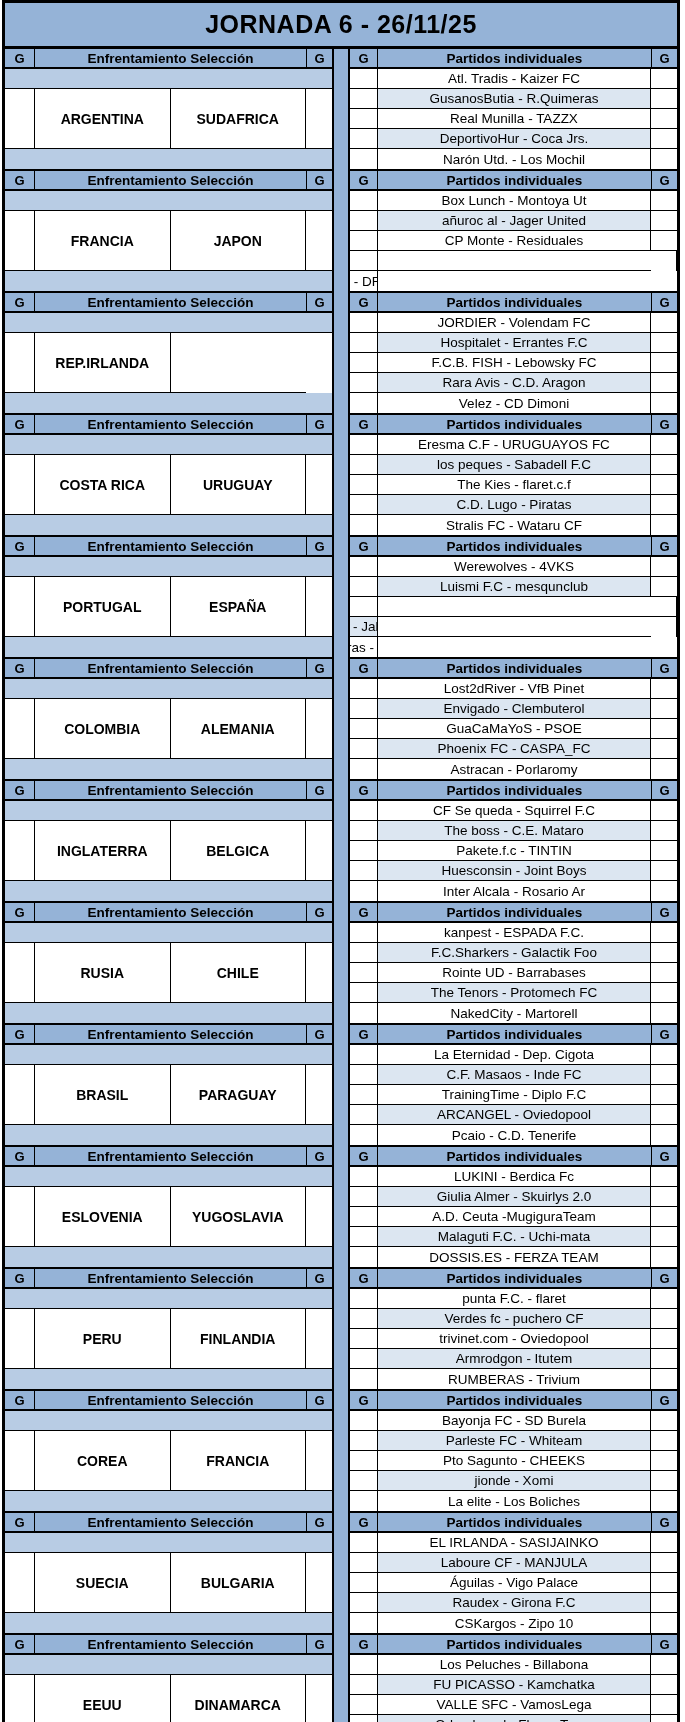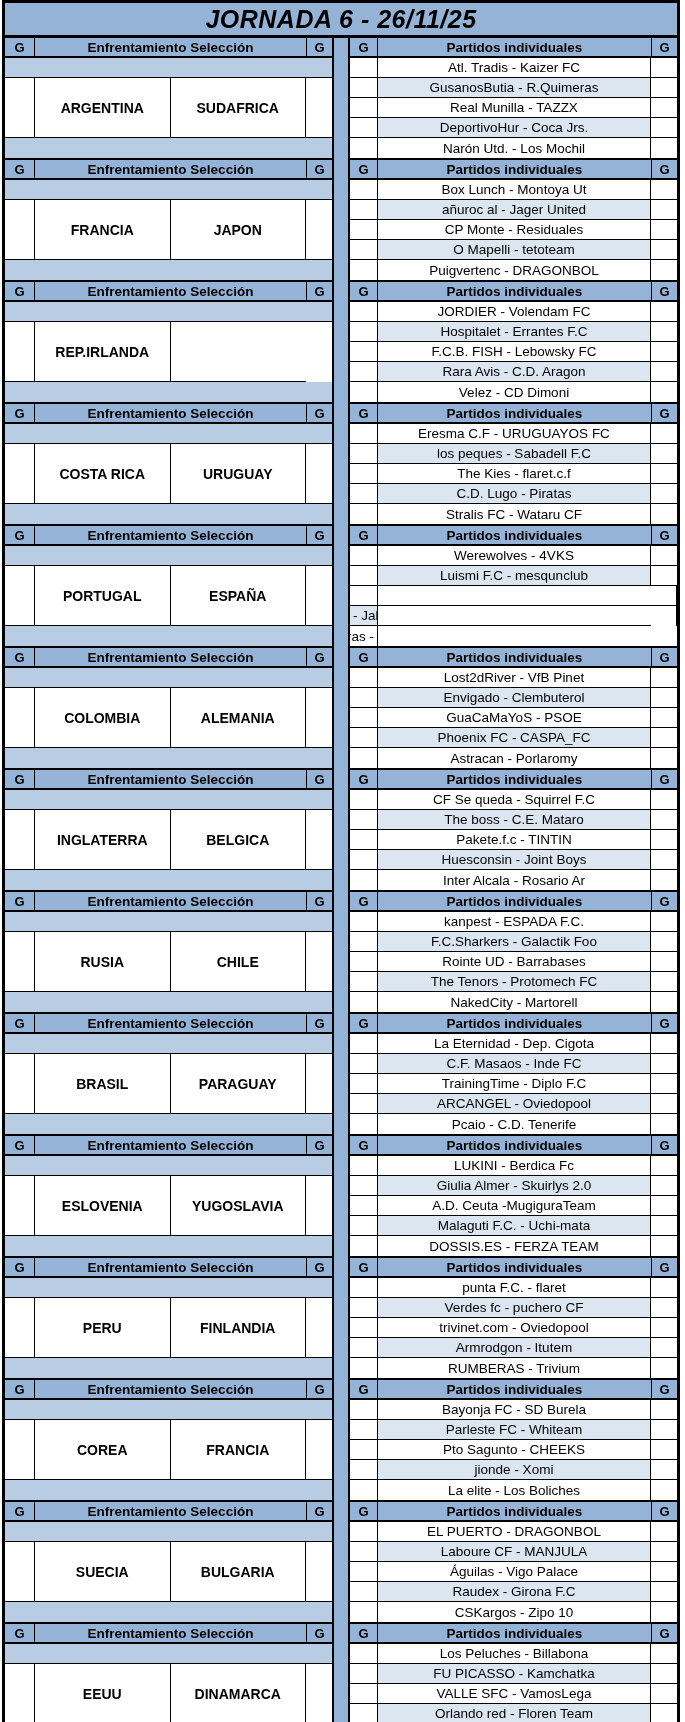--- a/index.html
+++ b/index.html
@@ -6,24 +6,24 @@
     --header-blue:#95B3D7;
     --spacer-blue:#B8CCE4;
     --row-alt:#DCE6F1;
     --row-white:#FFFFFF;
     --border:#000000;
   }
   html,body{margin:0;padding:0;background:#fff;}
   body{font-family:"Liberation Sans",sans-serif;color:#000;width:685px;}
   .sheet{width:678px;margin:0 0 0 2px;}
   .title-bar{
-    box-sizing:border-box;height:38px;background:var(--header-blue);
+    box-sizing:border-box;height:49px;background:var(--header-blue);
     border:3px solid var(--border);
     display:flex;align-items:center;justify-content:center;
-    font-weight:bold;font-size:25px;letter-spacing:.5px;font-style:italic;
+    font-weight:bold;font-size:25px;letter-spacing:.5px;
   }
   .block-row{display:flex;}
   .left-table{
     box-sizing:border-box;width:332px;
     display:grid;grid-template-columns:30px 1fr 1fr 26px;
     grid-template-rows:20px 20px 60px 20px;
     border-left:3px solid var(--border);
     border-right:2px solid var(--border);
     border-bottom:2px solid var(--border);
     background:#fff;
@@ -133,21 +133,20 @@
 
       <div class="c mg left rrow"></div>
       <div class="c match odd rrow match-cell">añuroc al - Jager United</div>
       <div class="c mg rrow"></div>
 
       <div class="c mg left rrow"></div>
       <div class="c match even rrow match-cell">CP Monte - Residuales</div>
       <div class="c mg rrow"></div>
 
       <div class="c mg left rrow"></div>
-      <div class="c match odd rrow match-cell">O Mapelli - tetoteam</div>
       <div class="c mg rrow"></div>
 
       <div class="c mg left rrow lastrow"></div>
       <div class="c match even rrow lastrow match-cell">Puigvertenc - DRAGONBOL</div>
       <div class="c mg rrow lastrow"></div>
     </div>
   </div>
 
   <div class="block-row">
     <div class="left-table">
@@ -559,21 +558,21 @@
       <div class="c score sr"></div>
       <div class="spacer bottom"></div>
     </div>
     <div class="gap-strip"></div>
     <div class="right-table">
       <div class="c hdr gl">G</div>
       <div class="c hdr">Partidos individuales</div>
       <div class="c hdr gr">G</div>
 
       <div class="c mg left rrow"></div>
-      <div class="c match even rrow match-cell">EL PUERTO - DRAGONBOL</div>
+      <div class="c match even rrow match-cell">EL IRLANDA - SASIJAINKO</div>
       <div class="c mg rrow"></div>
 
       <div class="c mg left rrow"></div>
       <div class="c match odd rrow match-cell">Laboure CF - MANJULA</div>
       <div class="c mg rrow"></div>
 
       <div class="c mg left rrow"></div>
       <div class="c match even rrow match-cell">Águilas - Vigo Palace</div>
       <div class="c mg rrow"></div>
 

